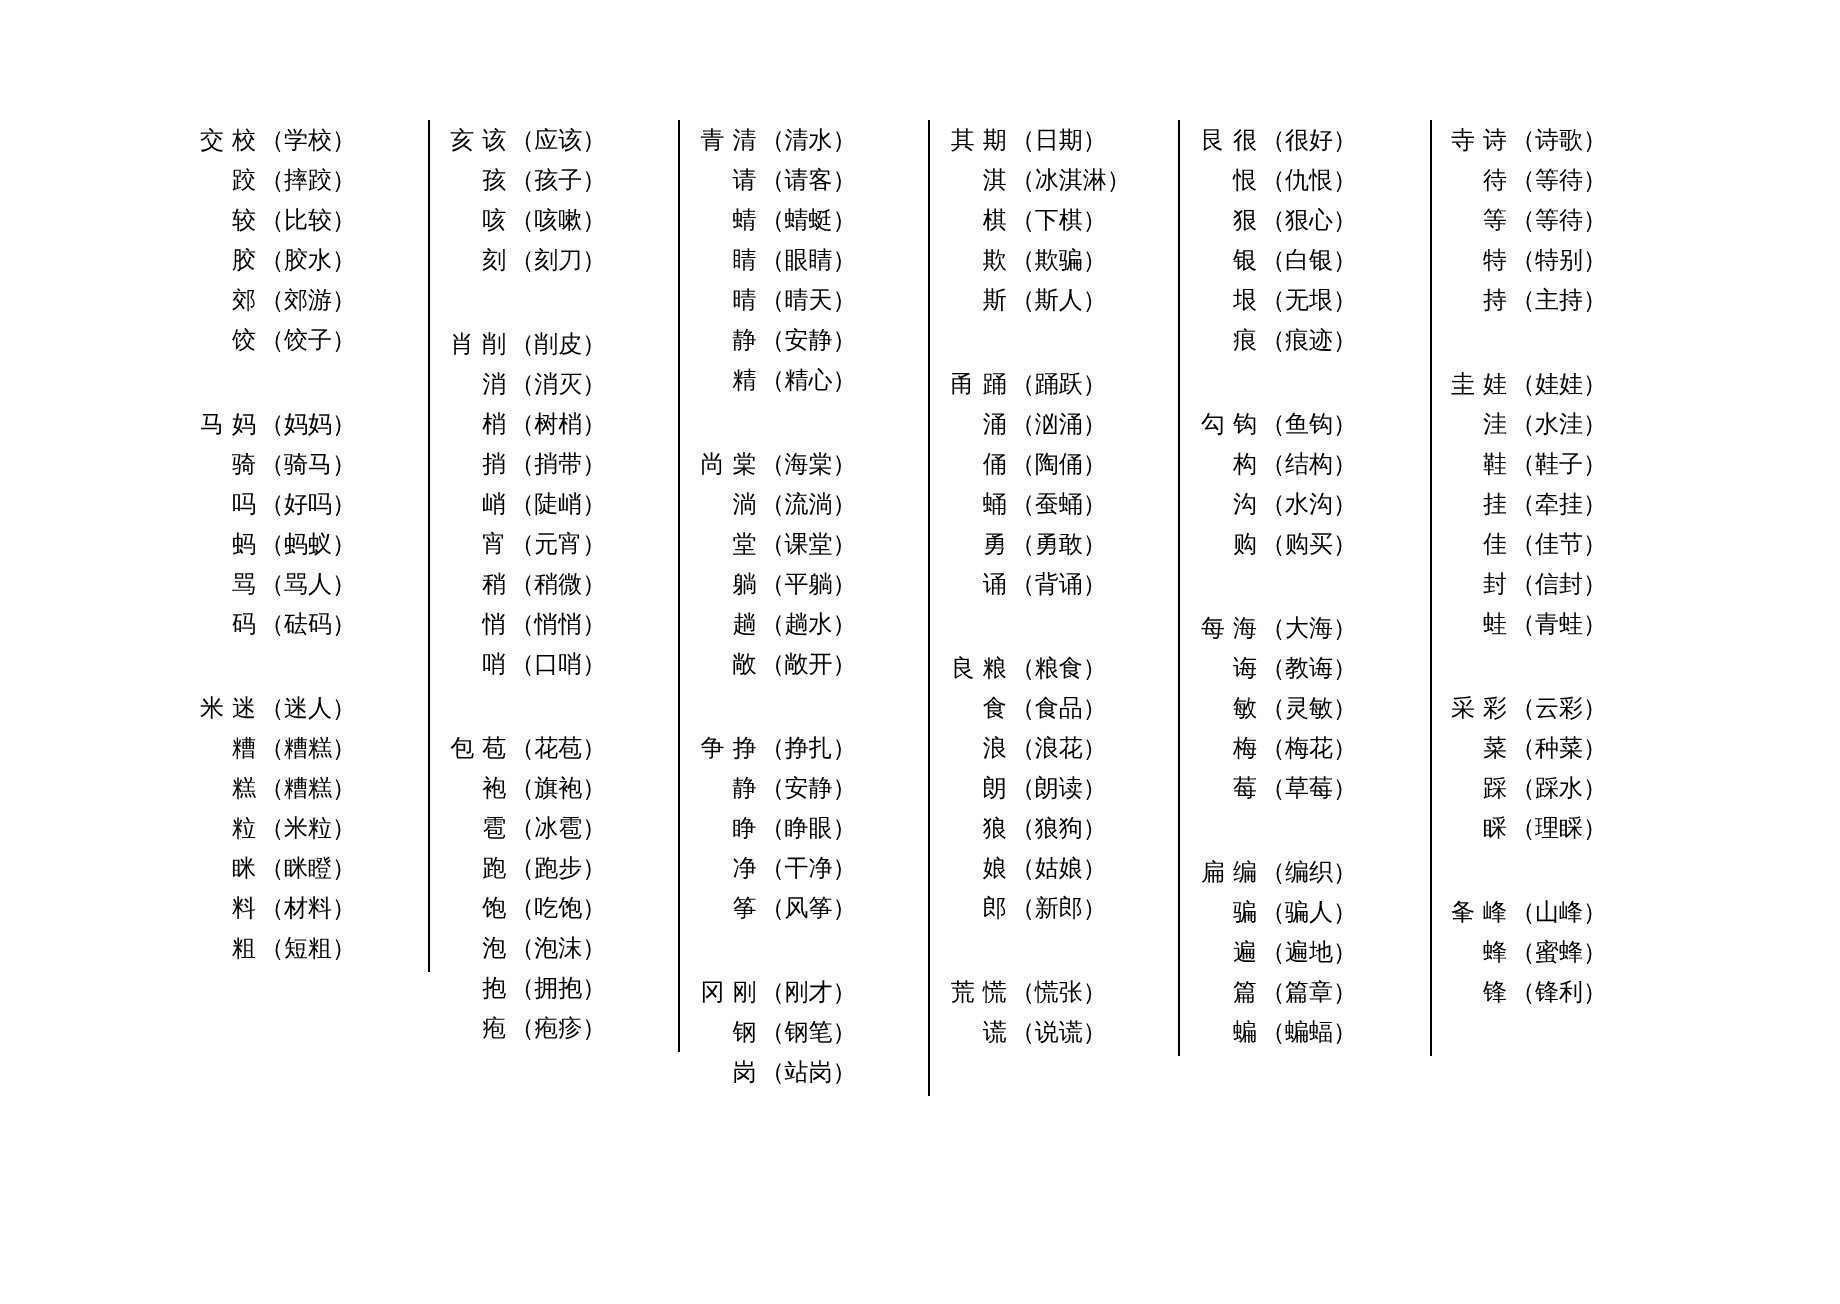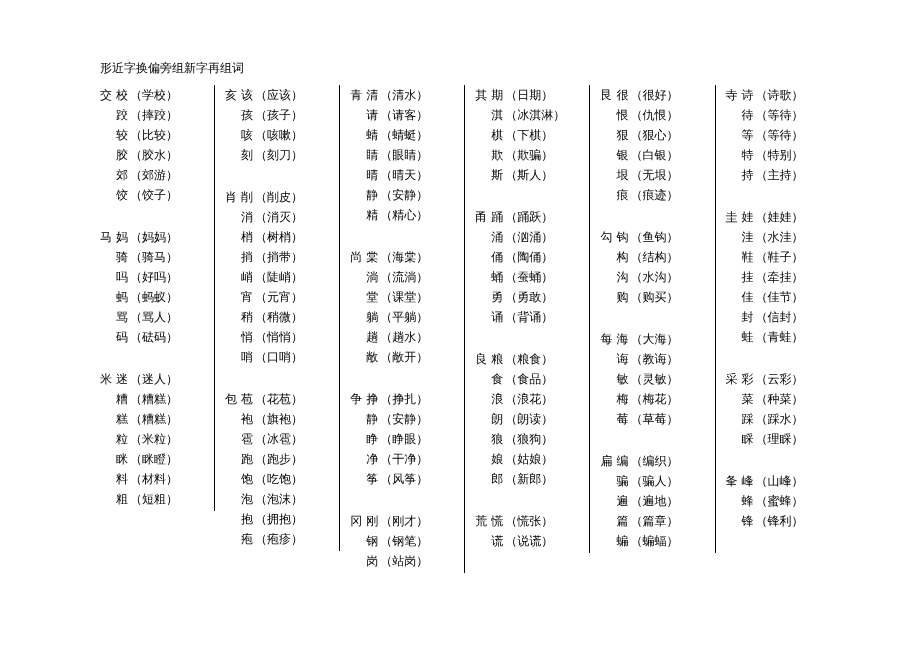--- a/index.html
+++ b/index.html
@@ -64,21 +64,20 @@
     margin-left: 0;
   }
   .indent .radical {
     visibility: hidden;
   }
 </style>
 </head>
 <body>
 
 <div class="page">
-  <div class="title">形近字换偏旁组新字再组词</div>
   <div class="columns" id="columns">
       <div class="col">
         <div class="group">
           <div class="row">
             <span class="radical">交</span>
             <span class="char">校</span>
             <span class="word">（学校）</span>
           </div>
           <div class="row indent">
             <span class="radical">交</span>

